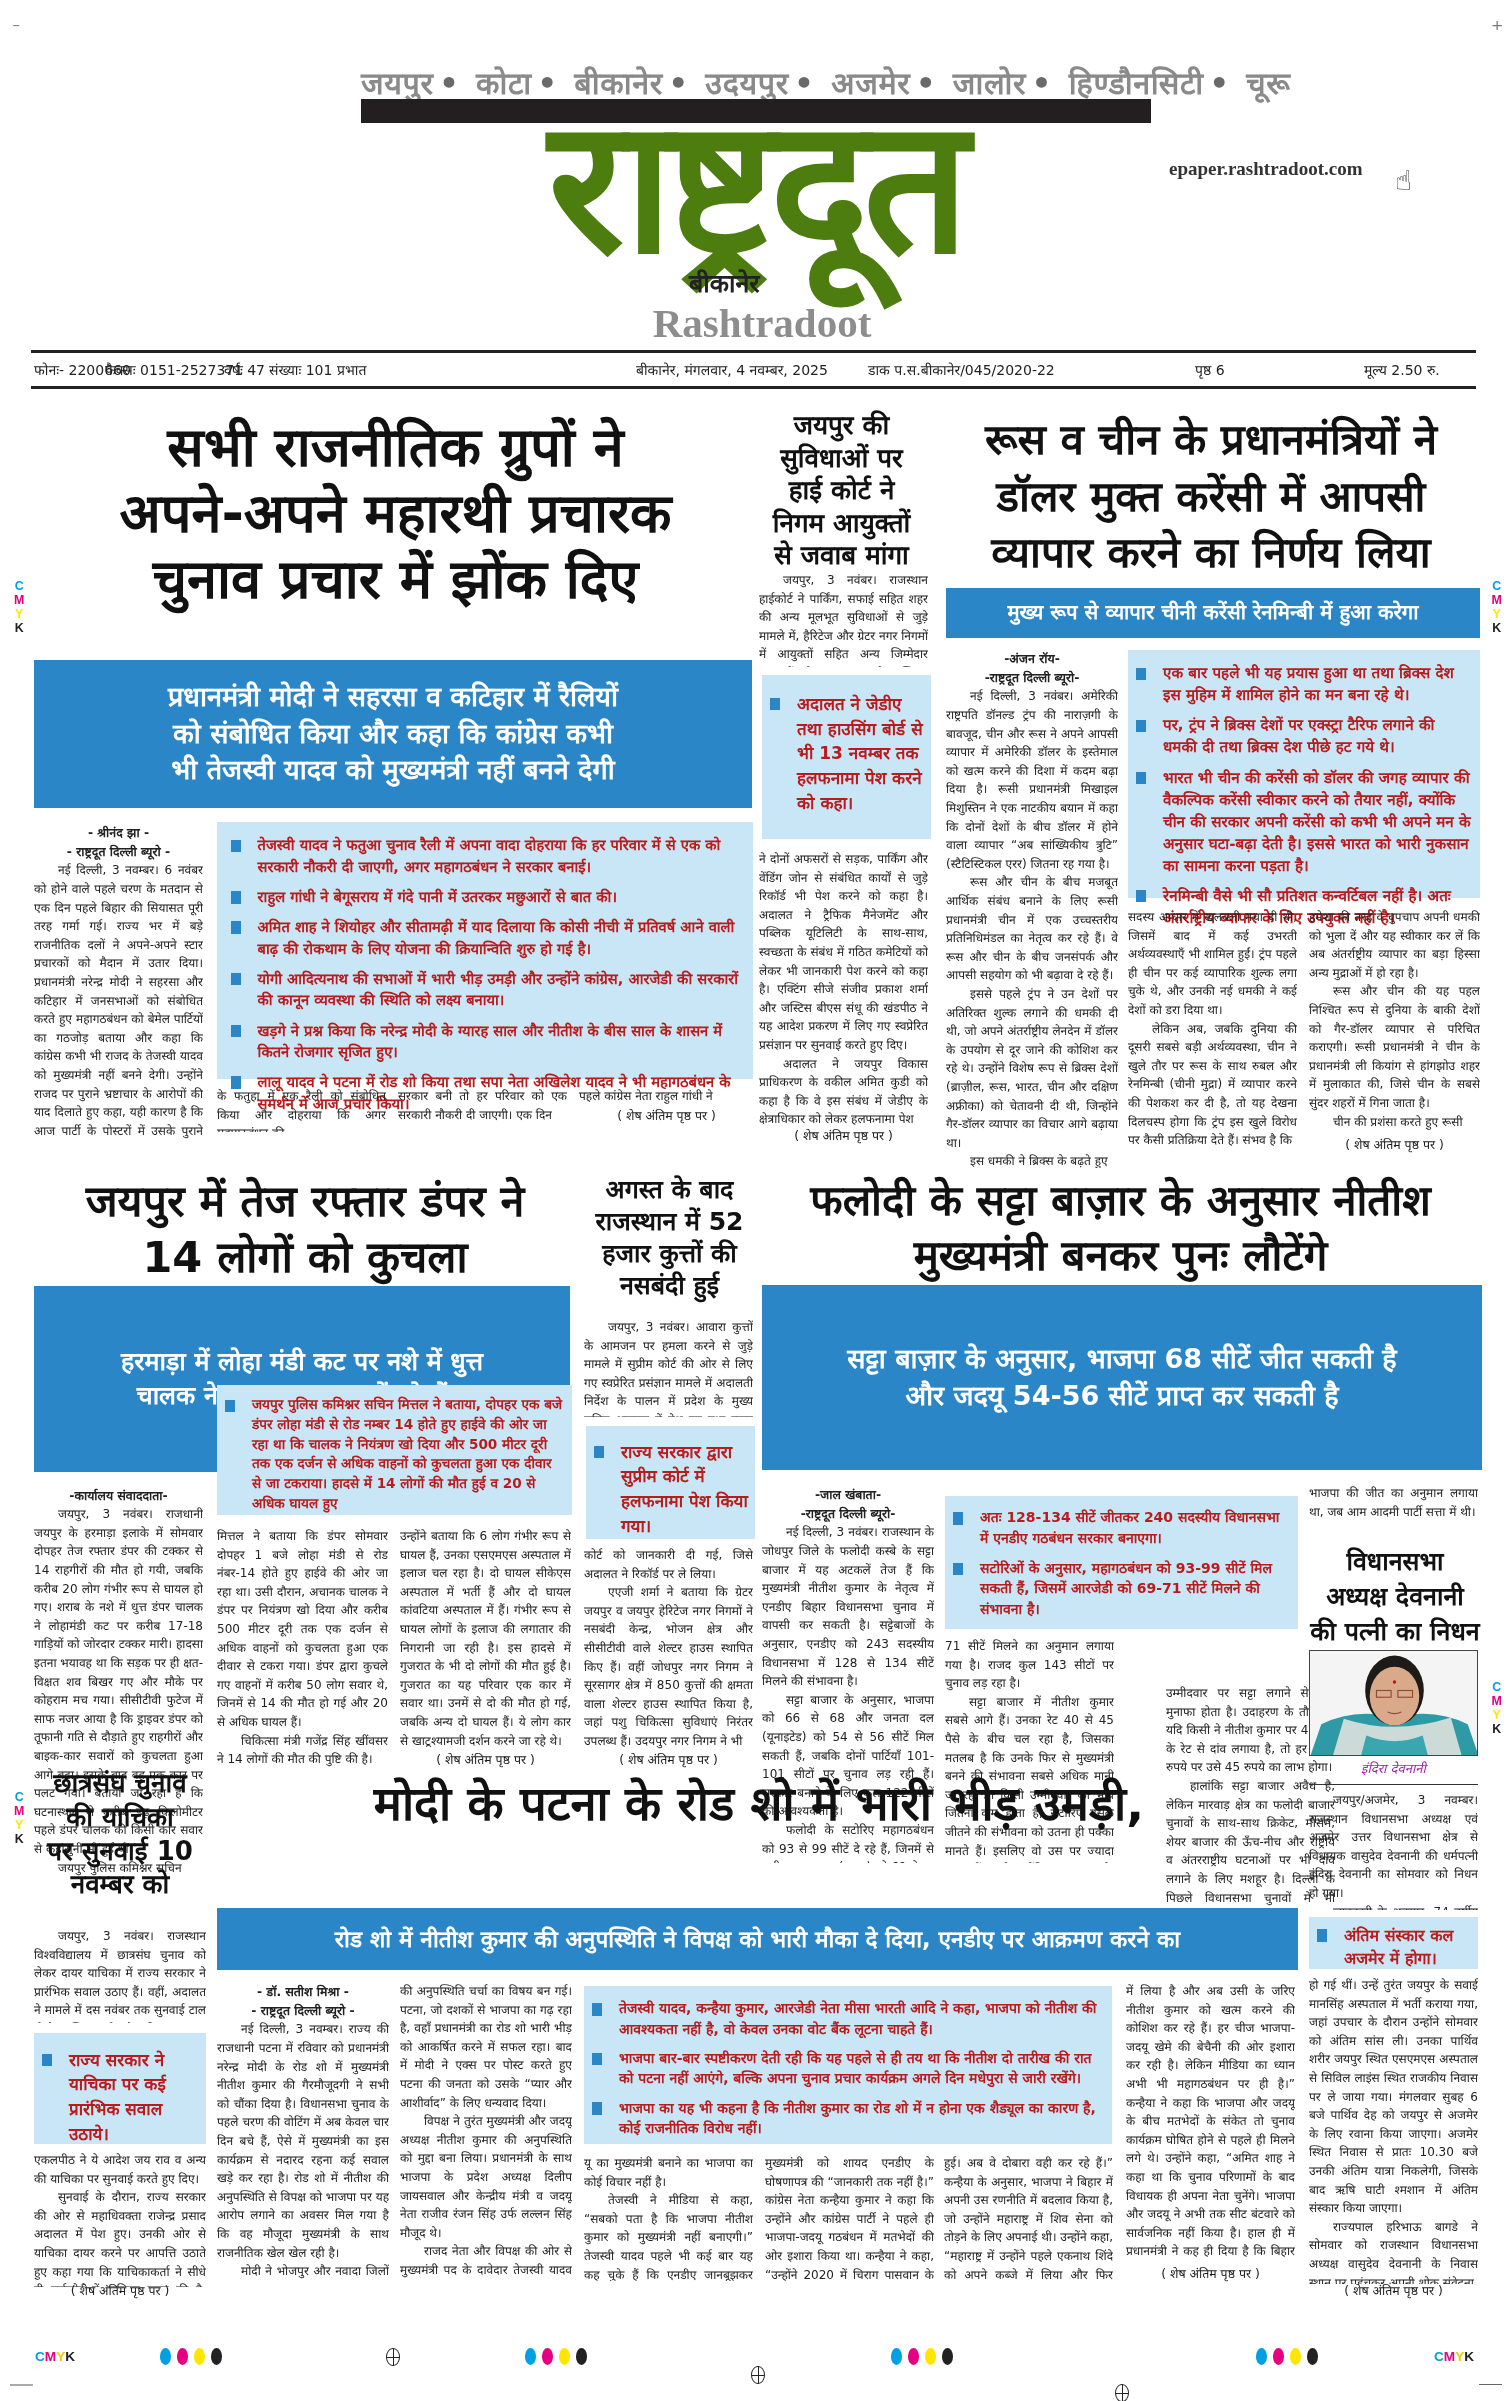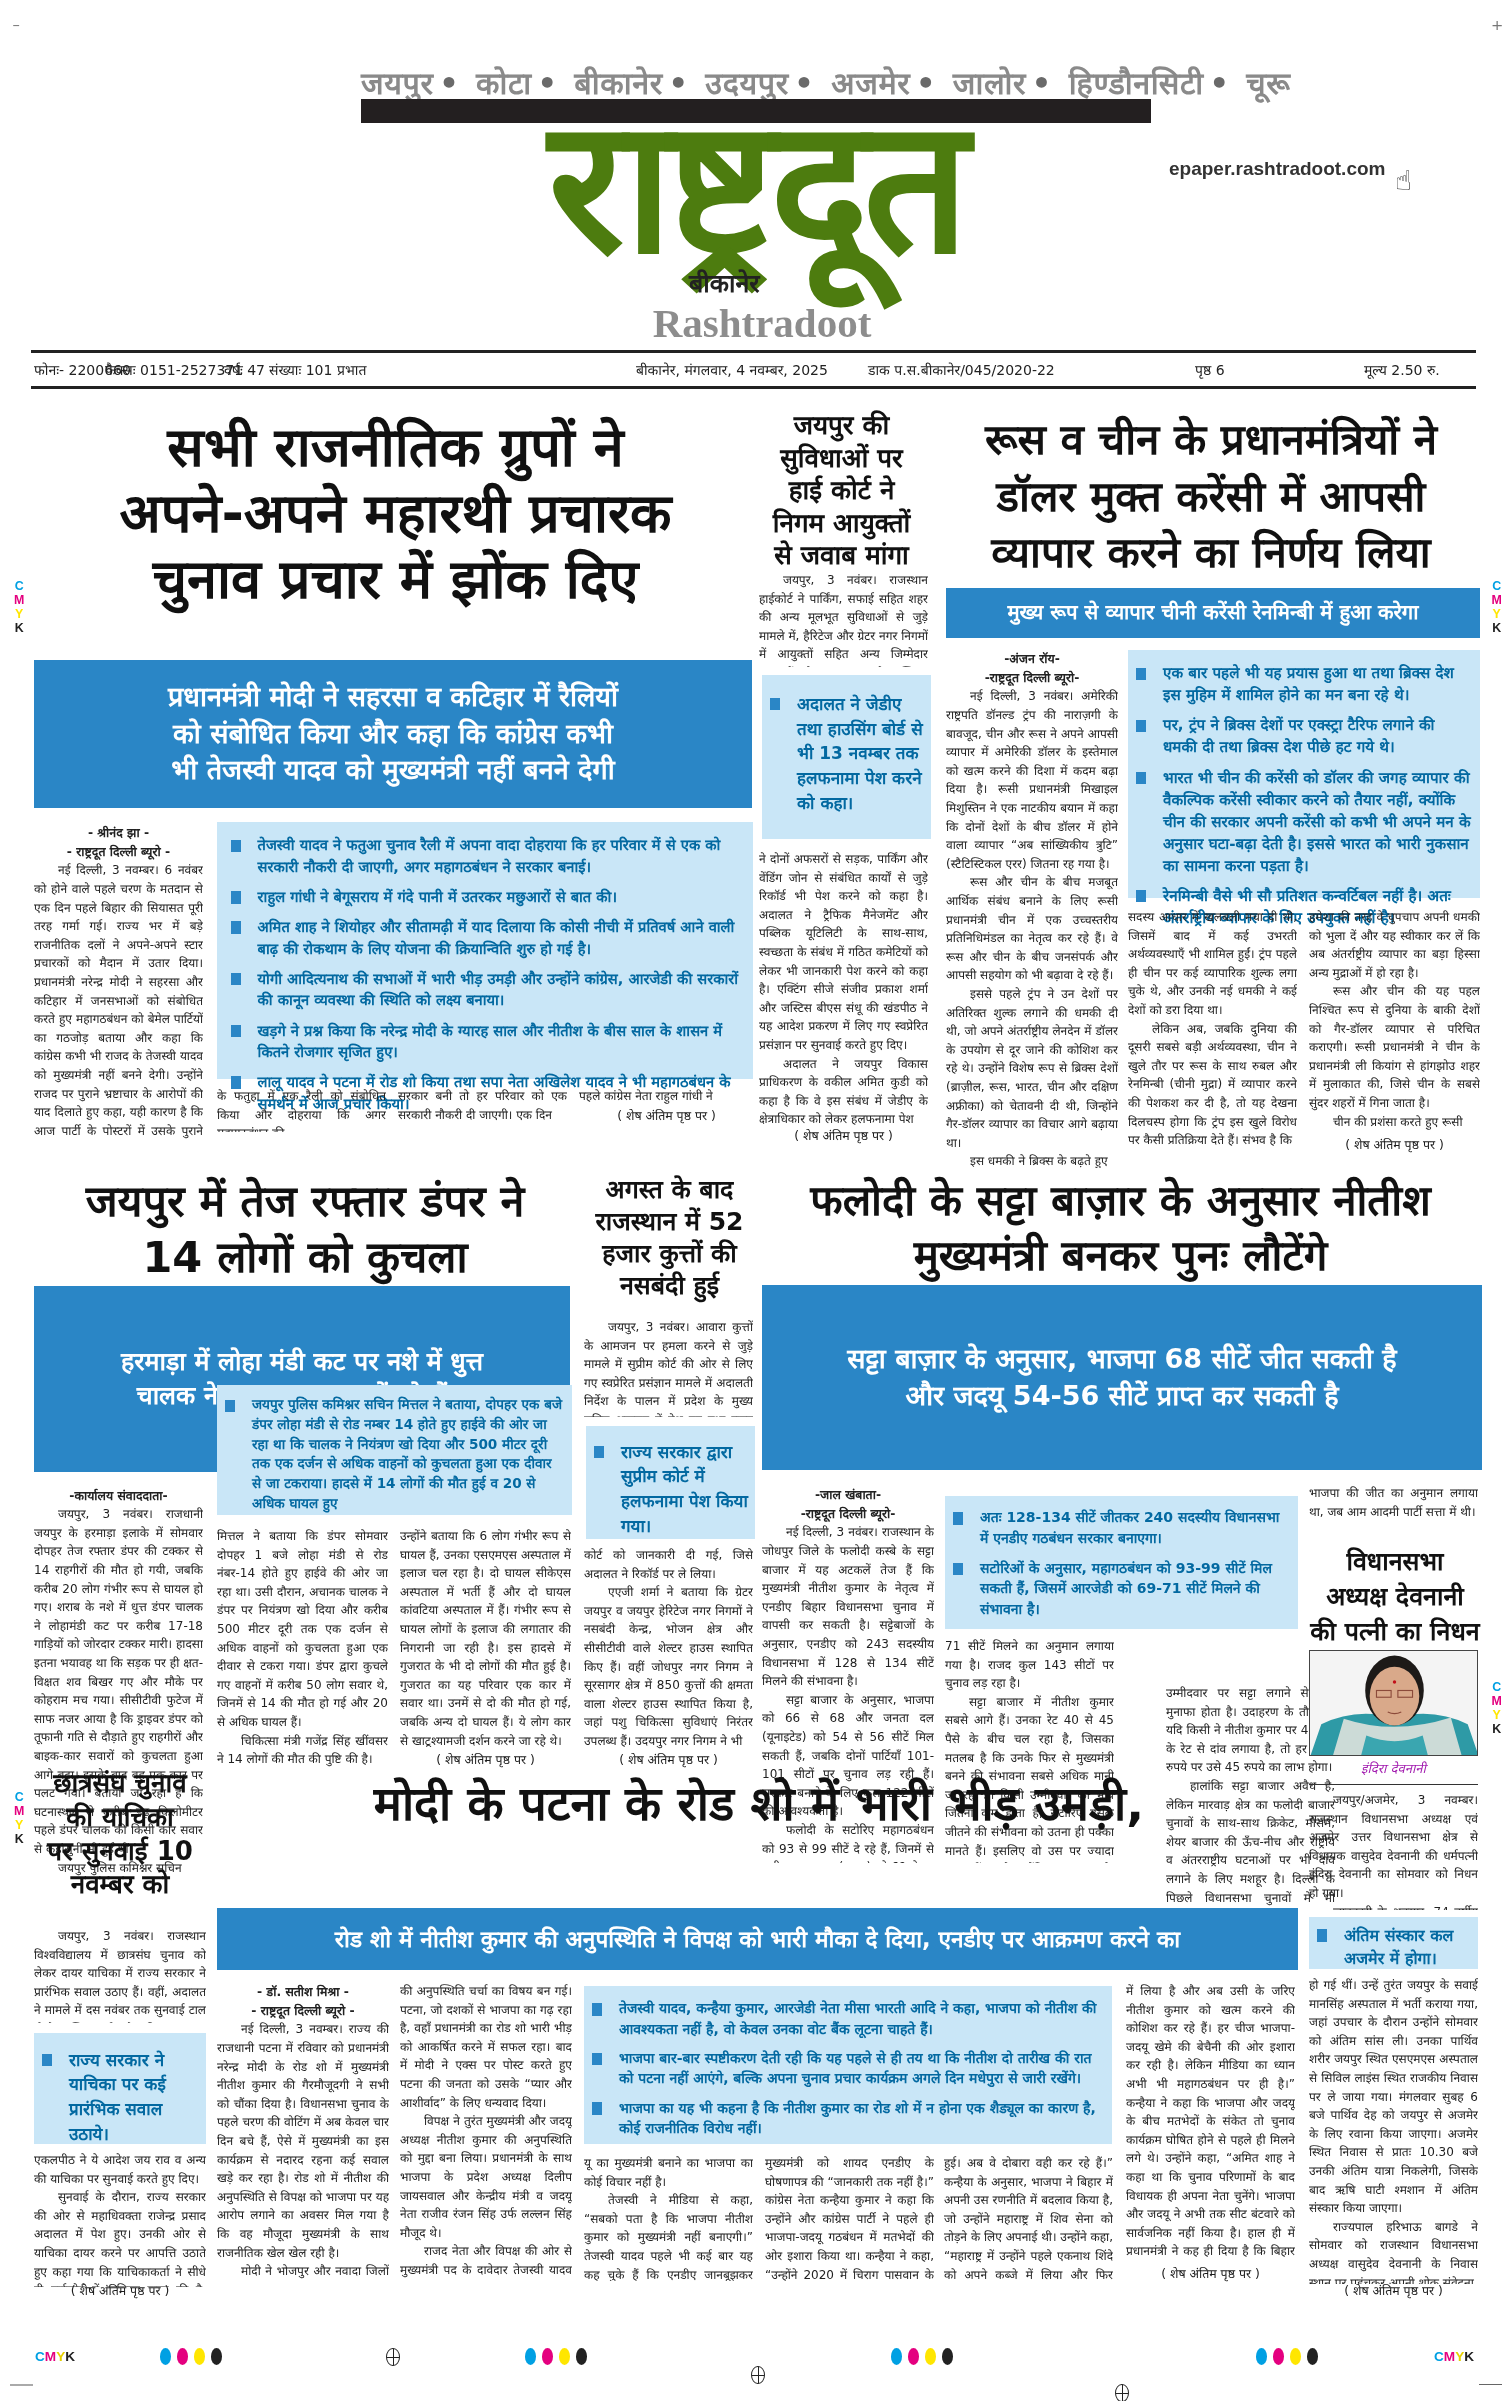--- a/index.html
+++ b/index.html
@@ -3,36 +3,36 @@
 <meta charset="utf-8">
 <style>
   * { box-sizing: border-box; margin: 0; padding: 0; }
   html, body { width: 1512px; height: 2401px; background: #fff; overflow: hidden; }
   body { position: relative; font-family: "DejaVu Sans", sans-serif; color: #1a1a1a; }
   .abs { position: absolute; }
   .cities { left: 361px; top: 61px; width: 790px; font-size: 30.5px; color: #8a8a8a; font-weight: bold; letter-spacing: 0.6px; white-space: nowrap; }
   .cities .dot { color: #6a6a6a; padding: 0 5.6px; }
   .masthead-bar { left: 361px; top: 99px; width: 790px; height: 24px; background: #231f20; }
   .masthead { left: 361px; top: 85px; width: 790px; height: 203px; font-size: 186px; font-weight: bold; line-height: 203px; text-align: center; color: #4d7c0f; letter-spacing: -5.6px; }
-  .epaper { left: 1169px; top: 158px; font-family: Liberation Sans, sans-serif; font-size: 19px; font-weight: bold; color: #333; }
+  .epaper { left: 1169px; top: 158px; font-family: Liberation Serif, serif; font-size: 19px; font-weight: bold; color: #333; }
   .hand { left: 1395px; top: 164px; font-size: 28px; color: #333; }
   .city-sub { left: 689px; top: 265px; font-size: 25px; font-weight: bold; color: #222; }
   .rashtradoot-en { left: 621px; top: 299px; width: 282px; text-align: center; font-family: "Liberation Serif", serif; font-size: 41px; font-weight: bold; color: #8d8d8d; }
   .rule { left: 31px; width: 1445px; background: #222; }
   .infobar { left: 34px; top: 355px; width: 1443px; height: 29px; display: flex; align-items: center; font-size: 14px; color: #222; white-space: nowrap; }
   .infobar span { display: inline-block; }
   .reg { font-size: 14.7px; color: #777; }
   .cmyk { font-family: "Liberation Sans", sans-serif; font-size: 12.4px; font-weight: bold; line-height: 14px; text-align: center; width: 11.3px; }
   .cmyk .c { color: #00a0e3; } .cmyk .m { color: #e4007f; } .cmyk .y { color: #ffe600; } .cmyk .k { color: #222; }
 
   .hl { font-weight: bold; color: #111; text-align: center; line-height: 1.22; }
   .blue { background: #2a86c6; color: #fff; font-weight: bold; text-align: center; display: flex; align-items: center; justify-content: center; line-height: 1.35; padding: 0 11.3px; }
   .lightbox { background: #c9e6f7; }
   .bullets { list-style: none; }
-  .bullets li { position: relative; padding-left: 35px; font-weight: bold; color: #0369a1; line-height: 1.45; }
+  .bullets li { position: relative; padding-left: 35px; font-weight: bold; color: #b91c1c; line-height: 1.45; }
   .bullets li::before { content: ""; position: absolute; left: 8px; top: 0.35em; width: 10.2px; height: 12.4px; background: #2a86c6; }
   .col { font-size: 12px; line-height: 1.55; text-align: justify; color: #222; overflow: hidden; }
   .col p { text-indent: 2em; }
   .byline { text-align: center; font-weight: bold; font-size: 12.4px; line-height: 1.55; }
   .cont { text-align: center; font-size: 12.4px; line-height: 1.55; }
   .photo { background: linear-gradient(180deg,#f7f7f7 0%,#ececec 100%); border: 1.1px solid #444; overflow: hidden; }
   .caption { text-align: center; font-style: italic; font-size: 13px; color: #a21caf; }
   .dots { display: flex; gap: 5.6px; }
   .dots span { width: 11.3px; height: 17px; border-radius: 50%; display: inline-block; }
   .crosshair { width: 13.6px; height: 18px; border: 1.1px solid #222; border-radius: 50%; position: relative; }

